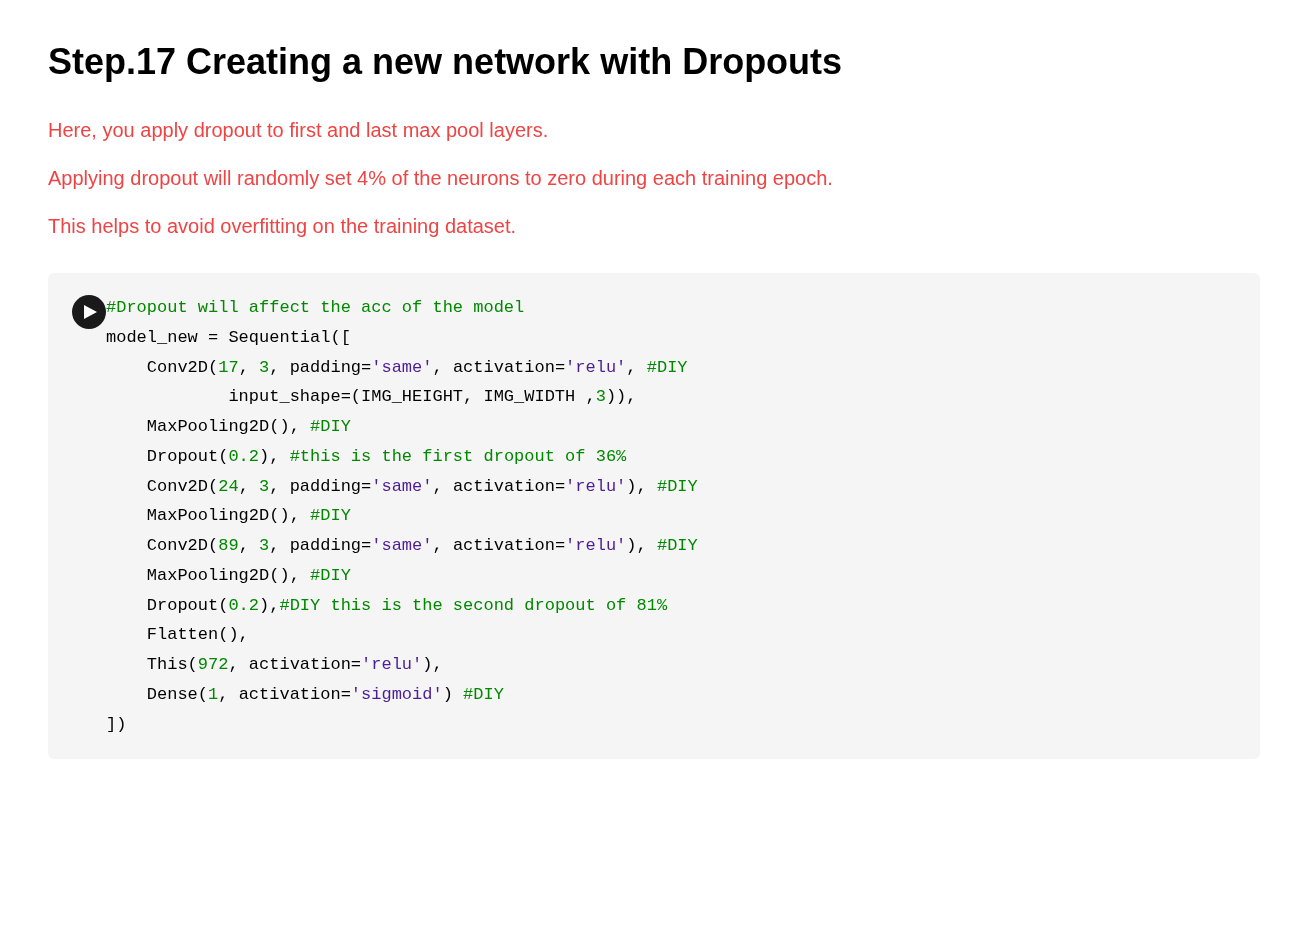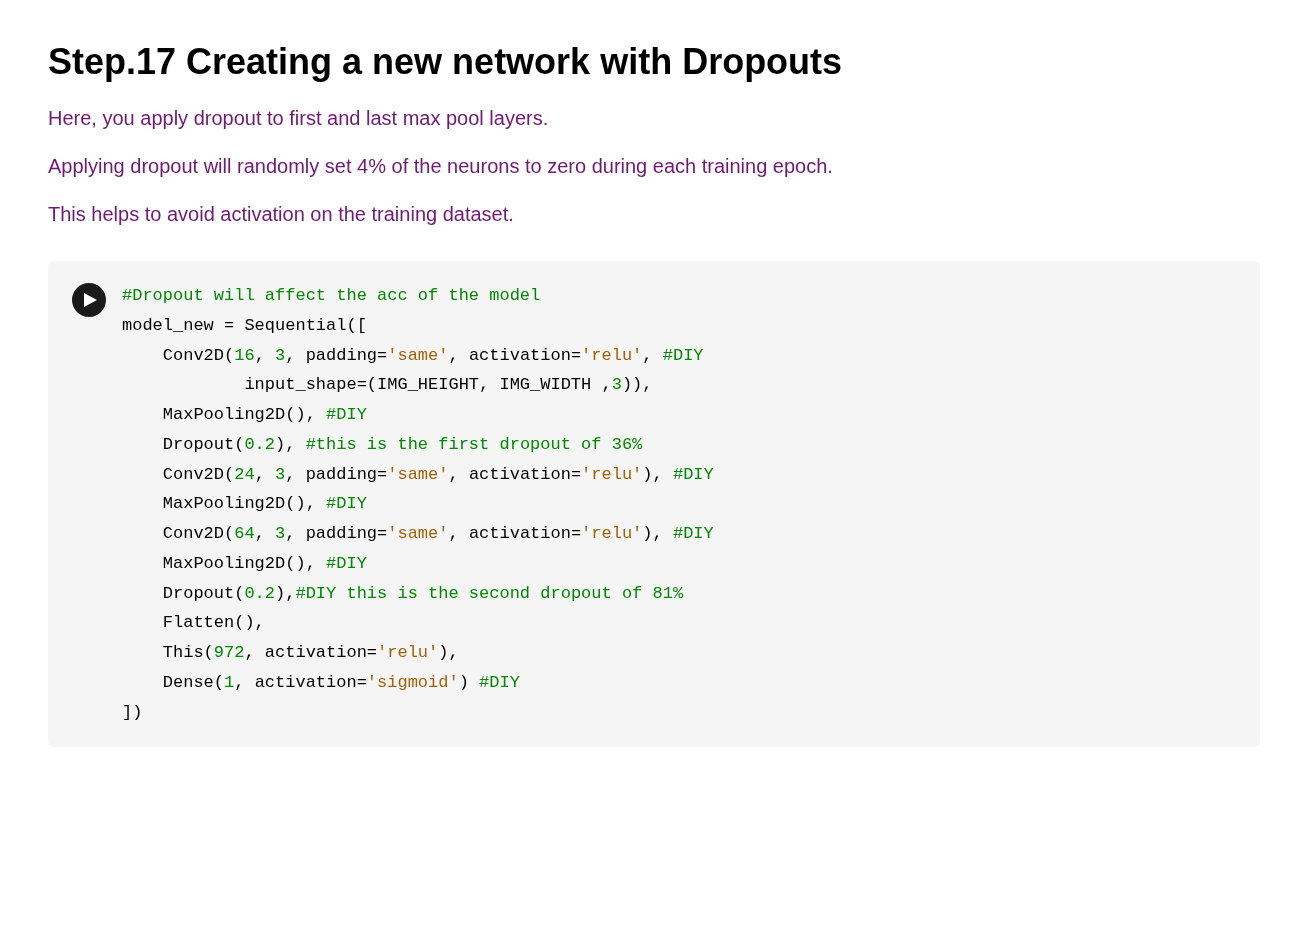--- a/index.html
+++ b/index.html
@@ -13,39 +13,38 @@
       font-family: -apple-system, BlinkMacSystemFont, 'Segoe UI', Helvetica, Arial, sans-serif;
       padding: 40px 48px;
       max-width: 1308px;
       color: #000000;
     }
 
     .page-title {
       font-size: 36px;
       font-weight: 800;
       line-height: 1.2;
-      margin-bottom: 20px;
+      margin-bottom: 32px;
       color: #000000;
     }
 
     .description-text {
       font-size: 20px;
       line-height: 1.5;
-      color: #701a75;
+      color: #ef4444;
       margin-bottom: 18px;
     }
 
     .code-block-wrapper {
       background: #f5f5f5;
       border-radius: 6px;
       margin-top: 32px;
       padding: 20px 24px;
       display: flex;
       align-items: flex-start;
-      gap: 16px;
     }
 
     .run-button {
       width: 34px;
       height: 34px;
       border-radius: 50%;
       background: #1a1a1a;
       border: none;
       cursor: pointer;
       display: flex;
@@ -69,49 +68,49 @@
       line-height: 1.75;
       white-space: pre;
       color: #000000;
     }
 
     .code-green {
       color: #008800;
     }
 
     .code-string {
-      color: #a16207;
+      color: #4c1d95;
     }
 
     .code-black {
       color: #000000;
     }
   </style>
 </head>
 <body>
 
 <h1 class="page-title">Step.17 Creating a new network with Dropouts</h1>
 
 <p class="description-text">Here, you apply dropout to first and last max pool layers.</p>
 
 <p class="description-text">Applying dropout will randomly set 4% of the neurons to zero during each training epoch.</p>
 
-<p class="description-text">This helps to avoid activation on the training dataset.</p>
+<p class="description-text">This helps to avoid overfitting on the training dataset.</p>
 
 <div class="code-block-wrapper">
   <button class="run-button" title="Run"></button>
 
   <div class="code-content"><span class="code-green">#Dropout will affect the acc of the model</span>
 <span class="code-black">model_new = Sequential([
-    Conv2D(</span><span class="code-green">16</span><span class="code-black">, </span><span class="code-green">3</span><span class="code-black">, padding=</span><span class="code-string">'same'</span><span class="code-black">, activation=</span><span class="code-string">'relu'</span><span class="code-black">, </span><span class="code-green">#DIY</span>
+    Conv2D(</span><span class="code-green">17</span><span class="code-black">, </span><span class="code-green">3</span><span class="code-black">, padding=</span><span class="code-string">'same'</span><span class="code-black">, activation=</span><span class="code-string">'relu'</span><span class="code-black">, </span><span class="code-green">#DIY</span>
 <span class="code-black">            input_shape=(IMG_HEIGHT, IMG_WIDTH ,</span><span class="code-green">3</span><span class="code-black">)),
     MaxPooling2D(), </span><span class="code-green">#DIY</span>
 <span class="code-black">    Dropout(</span><span class="code-green">0.2</span><span class="code-black">), </span><span class="code-green">#this is the first dropout of 36%</span>
 <span class="code-black">    Conv2D(</span><span class="code-green">24</span><span class="code-black">, </span><span class="code-green">3</span><span class="code-black">, padding=</span><span class="code-string">'same'</span><span class="code-black">, activation=</span><span class="code-string">'relu'</span><span class="code-black">), </span><span class="code-green">#DIY</span>
 <span class="code-black">    MaxPooling2D(), </span><span class="code-green">#DIY</span>
-<span class="code-black">    Conv2D(</span><span class="code-green">64</span><span class="code-black">, </span><span class="code-green">3</span><span class="code-black">, padding=</span><span class="code-string">'same'</span><span class="code-black">, activation=</span><span class="code-string">'relu'</span><span class="code-black">), </span><span class="code-green">#DIY</span>
+<span class="code-black">    Conv2D(</span><span class="code-green">89</span><span class="code-black">, </span><span class="code-green">3</span><span class="code-black">, padding=</span><span class="code-string">'same'</span><span class="code-black">, activation=</span><span class="code-string">'relu'</span><span class="code-black">), </span><span class="code-green">#DIY</span>
 <span class="code-black">    MaxPooling2D(), </span><span class="code-green">#DIY</span>
 <span class="code-black">    Dropout(</span><span class="code-green">0.2</span><span class="code-black">),</span><span class="code-green">#DIY this is the second dropout of 81%</span>
 <span class="code-black">    Flatten(),
     This(</span><span class="code-green">972</span><span class="code-black">, activation=</span><span class="code-string">'relu'</span><span class="code-black">),
     Dense(</span><span class="code-green">1</span><span class="code-black">, activation=</span><span class="code-string">'sigmoid'</span><span class="code-black">) </span><span class="code-green">#DIY</span>
 <span class="code-black">])</span></div>
 </div>
 
 </body></html>

